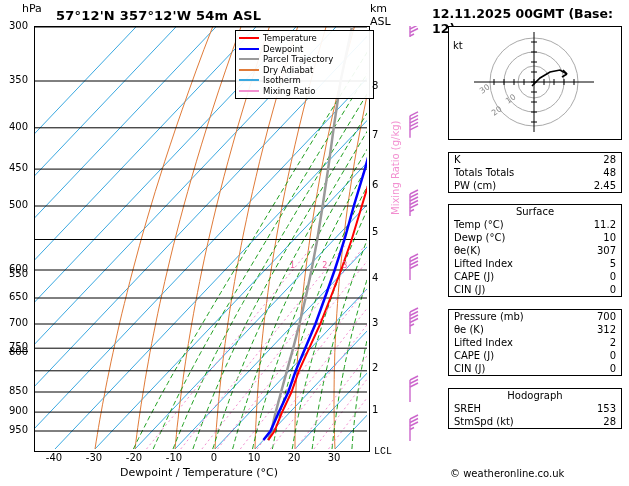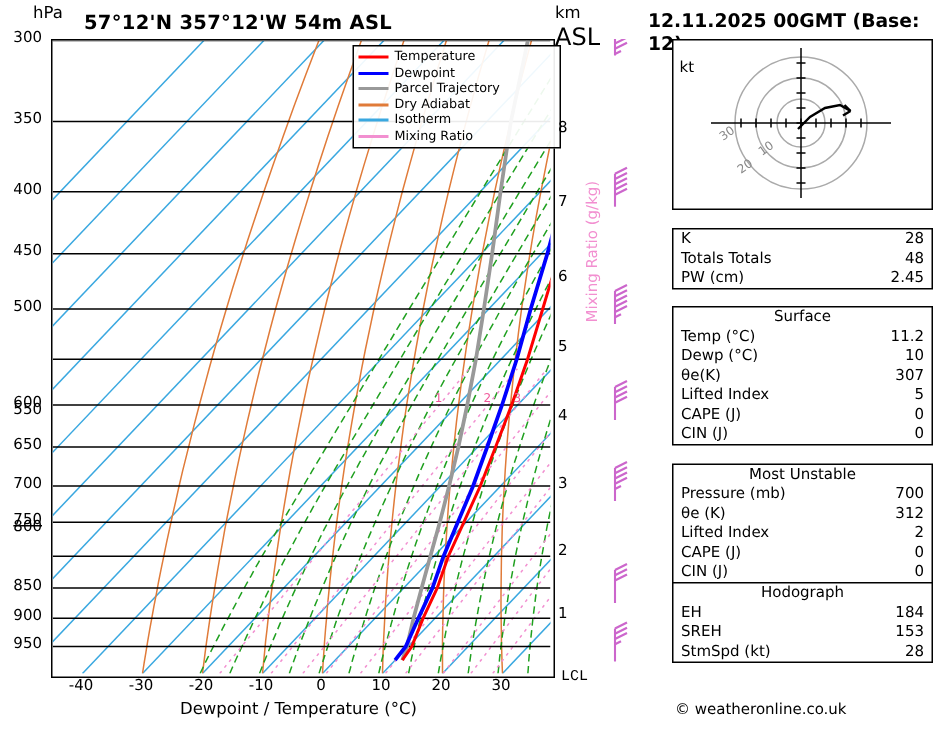--- a/index.html
+++ b/index.html
@@ -2,21 +2,21 @@
 <html><head>
 <meta charset="utf-8">
 <style>
   html,body{margin:0;padding:0;background:#fff;}
   body{width:629px;height:486px;position:relative;font-family:"DejaVu Sans",sans-serif;overflow:hidden;}
   .abs{position:absolute;}
   
   #hpa-label{left:22px;top:2px;font-size:11px;color:#000;}
   #station-title{left:56px;top:8px;font-size:13px;font-weight:bold;color:#000;letter-spacing:.2px;text-align:center;}
   #km-label{left:370px;top:2px;font-size:11px;color:#000;}
-  #asl-label{left:370px;top:15px;font-size:16px;color:#000;}
+  #asl-label{left:370px;top:15px;font-size:11px;color:#000;}
   #date-title{left:432px;top:6px;font-size:12.5px;font-weight:bold;color:#000;}
   
   #plot{left:34px;top:26px;width:334px;height:424px;border:1px solid #000;background:#fff;overflow:hidden;}
   #plotsvg{position:absolute;left:0;top:0;}
   
   #legend{left:235px;top:30px;width:131px;background:rgba(255,255,255,.92);border:1px solid #000;padding:2px 3px;font-size:8.5px;line-height:10.5px;}
   #legend .row{display:flex;align-items:center;height:10.5px;}
   #legend .sw{width:20px;height:0;border-top-width:2px;border-top-style:solid;margin-right:4px;}
   
   .ylab{font-size:10px;color:#000;text-align:right;width:26px;}
@@ -357,21 +357,20 @@
     <div class="line">
       <span>CAPE (J)</span>
       <span>0</span>
     </div>
     <div class="line">
       <span>CIN (J)</span>
       <span>0</span>
     </div>
   </div>
 <div class="tbl" id="tbl3">
-    <div class="hdr">Most Unstable</div>
     <div class="line">
       <span>Pressure (mb)</span>
       <span>700</span>
     </div>
     <div class="line">
       <span>θe (K)</span>
       <span>312</span>
     </div>
     <div class="line">
       <span>Lifted Index</span>
@@ -382,24 +381,20 @@
       <span>0</span>
     </div>
     <div class="line">
       <span>CIN (J)</span>
       <span>0</span>
     </div>
   </div>
 <div class="tbl" id="tbl4">
     <div class="hdr">Hodograph</div>
     <div class="line">
-      <span>EH</span>
-      <span>184</span>
-    </div>
-    <div class="line">
       <span>SREH</span>
       <span>153</span>
     </div>
     <div class="line">
       <span>StmSpd (kt)</span>
       <span>28</span>
     </div>
   </div>
 
 <div class="abs" id="credit">© weatheronline.co.uk</div>

